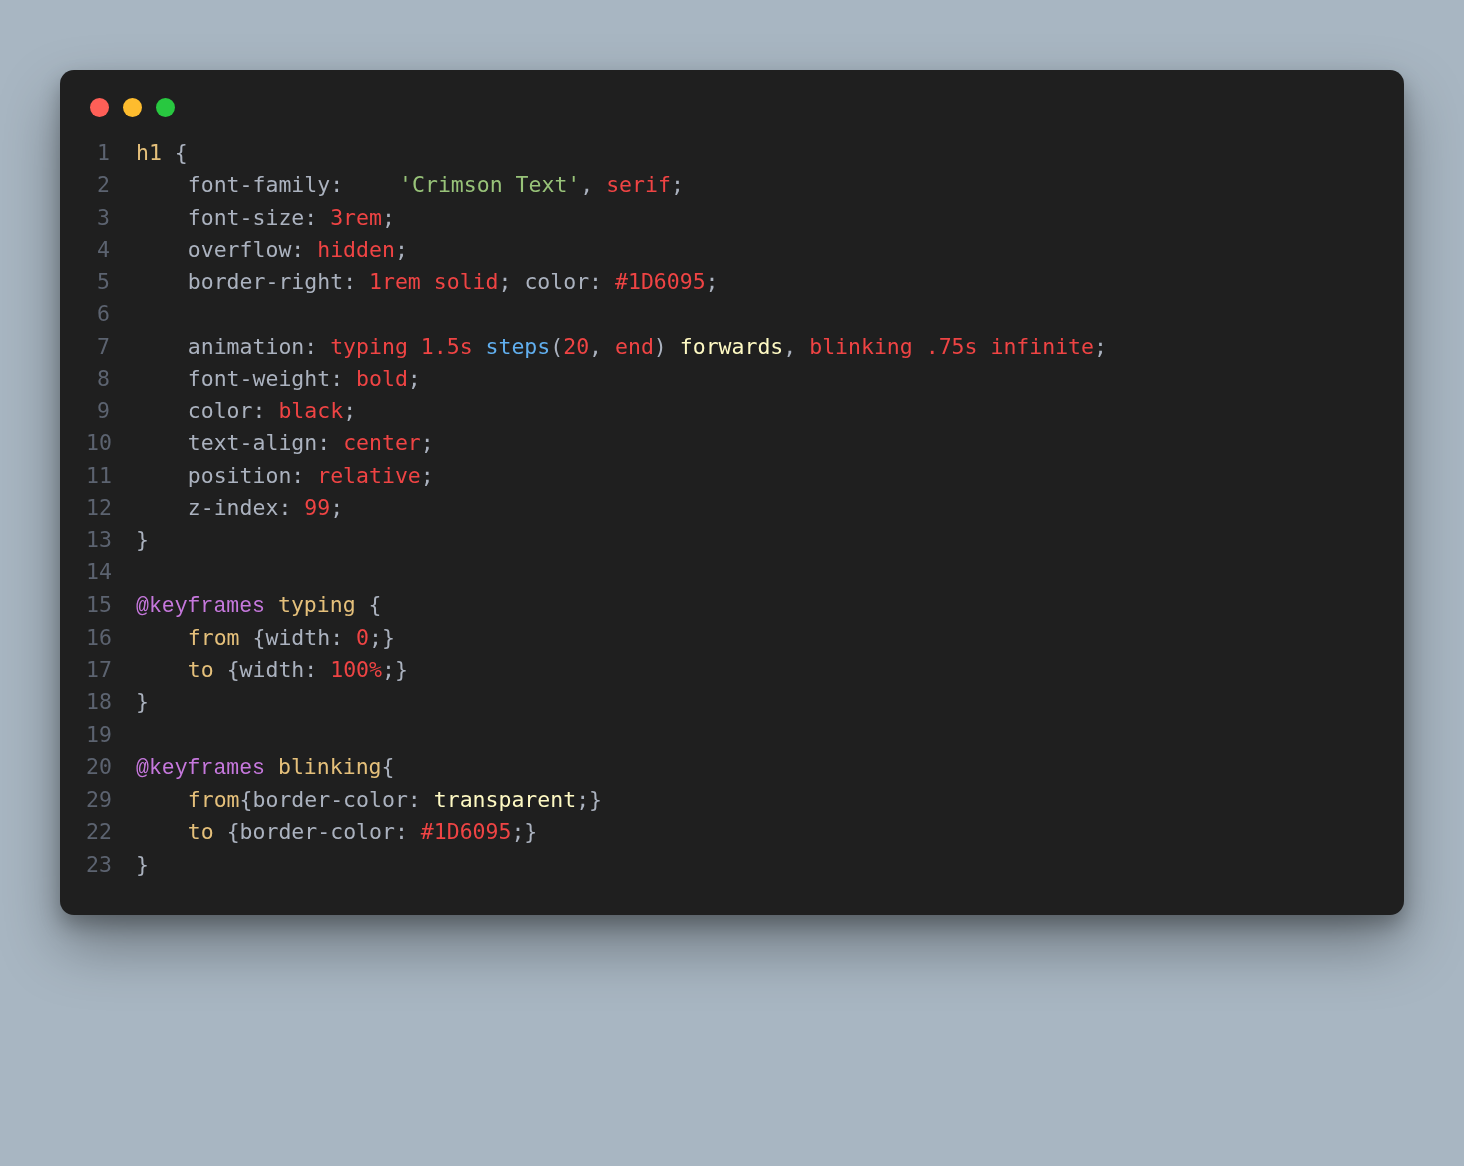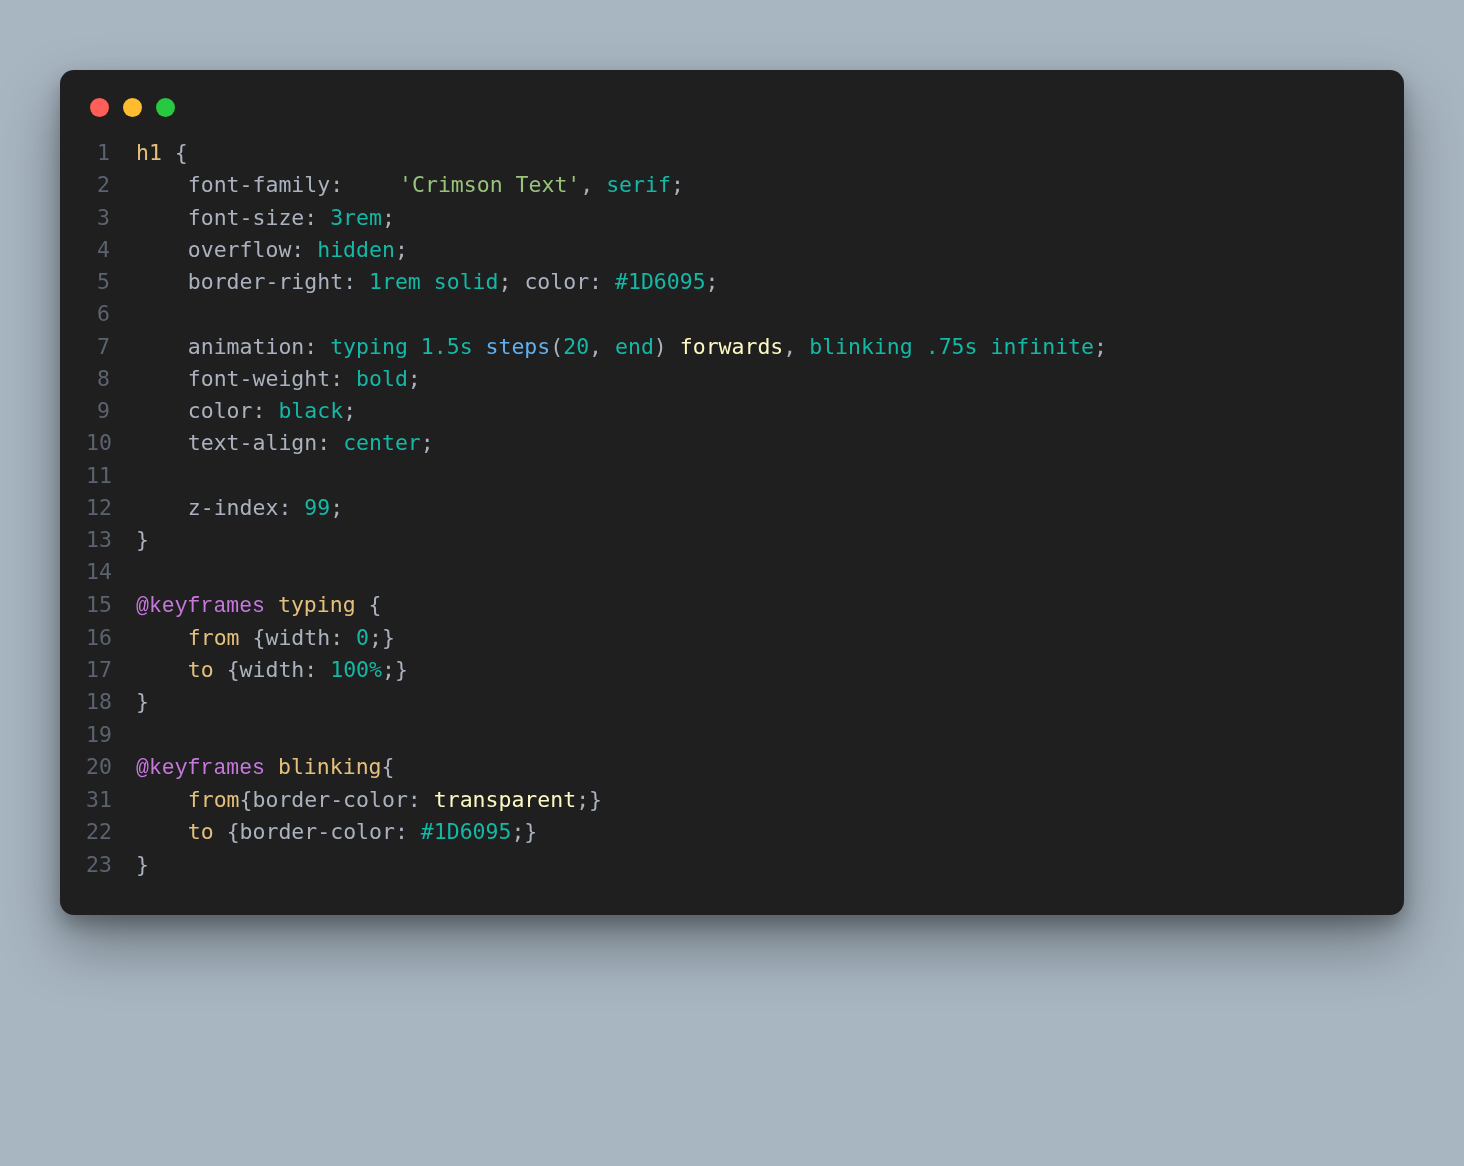--- a/index.html
+++ b/index.html
@@ -44,21 +44,21 @@
     color: #5c6370;
     padding-right: 26px;
     user-select: none;
   }
   .code { color: #abb2bf; }
   
   .tk-sel   { color: #e5c07b; margin-top: 7px; } 
   .tk-punc  { color: #abb2bf; } 
   .tk-prop  { color: #abb2bf; } 
   .tk-str   { color: #98c379; margin-left: 43px; } 
-  .tk-val   { color: #14b8a6; } 
+  .tk-val   { color: #ef4444; } 
   .tk-fn    { color: #61afef; margin-top: 39px; } 
   .tk-kw    { color: #c678dd; font-family: Liberation Mono, monospace; } 
   .tk-name  { color: #fef9c3; } 
   .tk-plain { color: #abb2bf; }
 </style>
 </head>
 <body>
 
 <div class="window">
   <div class="titlebar">
@@ -70,27 +70,27 @@
       <div class="line"><span class="gutter">1</span><span class="code"><span class="tk-sel">h1</span><span class="tk-plain"> </span><span class="tk-punc">{</span></span></div>
       <div class="line"><span class="gutter">2</span><span class="code"><span class="tk-plain">    </span><span class="tk-prop">font-family</span><span class="tk-punc">: </span><span class="tk-str">'Crimson Text'</span><span class="tk-punc">, </span><span class="tk-val">serif</span><span class="tk-punc">;</span></span></div>
       <div class="line"><span class="gutter">3</span><span class="code"><span class="tk-plain">    </span><span class="tk-prop">font-size</span><span class="tk-punc">: </span><span class="tk-val">3rem</span><span class="tk-punc">;</span></span></div>
       <div class="line"><span class="gutter">4</span><span class="code"><span class="tk-plain">    </span><span class="tk-prop">overflow</span><span class="tk-punc">: </span><span class="tk-val">hidden</span><span class="tk-punc">;</span></span></div>
       <div class="line"><span class="gutter">5</span><span class="code"><span class="tk-plain">    </span><span class="tk-prop">border-right</span><span class="tk-punc">: </span><span class="tk-val">1rem</span><span class="tk-plain"> </span><span class="tk-val">solid</span><span class="tk-punc">; </span><span class="tk-prop">color</span><span class="tk-punc">: </span><span class="tk-val">#1D6095</span><span class="tk-punc">;</span></span></div>
       <div class="line"><span class="gutter">6</span></div>
       <div class="line"><span class="gutter">7</span><span class="code"><span class="tk-plain">    </span><span class="tk-prop">animation</span><span class="tk-punc">: </span><span class="tk-val">typing</span><span class="tk-plain"> </span><span class="tk-val">1.5s</span><span class="tk-plain"> </span><span class="tk-fn">steps</span><span class="tk-punc">(</span><span class="tk-val">20</span><span class="tk-punc">, </span><span class="tk-val">end</span><span class="tk-punc">)</span><span class="tk-plain"> </span><span class="tk-name">forwards</span><span class="tk-punc">, </span><span class="tk-val">blinking</span><span class="tk-plain"> </span><span class="tk-val">.75s</span><span class="tk-plain"> </span><span class="tk-val">infinite</span><span class="tk-punc">;</span></span></div>
       <div class="line"><span class="gutter">8</span><span class="code"><span class="tk-plain">    </span><span class="tk-prop">font-weight</span><span class="tk-punc">: </span><span class="tk-val">bold</span><span class="tk-punc">;</span></span></div>
       <div class="line"><span class="gutter">9</span><span class="code"><span class="tk-plain">    </span><span class="tk-prop">color</span><span class="tk-punc">: </span><span class="tk-val">black</span><span class="tk-punc">;</span></span></div>
       <div class="line"><span class="gutter">10</span><span class="code"><span class="tk-plain">    </span><span class="tk-prop">text-align</span><span class="tk-punc">: </span><span class="tk-val">center</span><span class="tk-punc">;</span></span></div>
-      <div class="line"><span class="gutter">11</span></div>
+      <div class="line"><span class="gutter">11</span><span class="code"><span class="tk-plain">    </span><span class="tk-prop">position</span><span class="tk-punc">: </span><span class="tk-val">relative</span><span class="tk-punc">;</span></span></div>
       <div class="line"><span class="gutter">12</span><span class="code"><span class="tk-plain">    </span><span class="tk-prop">z-index</span><span class="tk-punc">: </span><span class="tk-val">99</span><span class="tk-punc">;</span></span></div>
       <div class="line"><span class="gutter">13</span><span class="code"><span class="tk-punc">}</span></span></div>
       <div class="line"><span class="gutter">14</span><span class="code"><span class="tk-plain"></span></span></div>
       <div class="line"><span class="gutter">15</span><span class="code"><span class="tk-kw">@keyframes</span><span class="tk-plain"> </span><span class="tk-sel">typing</span><span class="tk-plain"> </span><span class="tk-punc">{</span></span></div>
       <div class="line"><span class="gutter">16</span><span class="code"><span class="tk-plain">    </span><span class="tk-sel">from</span><span class="tk-plain"> </span><span class="tk-punc">{</span><span class="tk-prop">width</span><span class="tk-punc">: </span><span class="tk-val">0</span><span class="tk-punc">;}</span></span></div>
       <div class="line"><span class="gutter">17</span><span class="code"><span class="tk-plain">    </span><span class="tk-sel">to</span><span class="tk-plain"> </span><span class="tk-punc">{</span><span class="tk-prop">width</span><span class="tk-punc">: </span><span class="tk-val">100%</span><span class="tk-punc">;}</span></span></div>
       <div class="line"><span class="gutter">18</span><span class="code"><span class="tk-punc">}</span></span></div>
       <div class="line"><span class="gutter">19</span><span class="code"><span class="tk-plain"></span></span></div>
       <div class="line"><span class="gutter">20</span><span class="code"><span class="tk-kw">@keyframes</span><span class="tk-plain"> </span><span class="tk-sel">blinking</span><span class="tk-punc">{</span></span></div>
-      <div class="line"><span class="gutter">31</span><span class="code"><span class="tk-plain">    </span><span class="tk-sel">from</span><span class="tk-punc">{</span><span class="tk-prop">border-color</span><span class="tk-punc">: </span><span class="tk-name">transparent</span><span class="tk-punc">;}</span></span></div>
+      <div class="line"><span class="gutter">29</span><span class="code"><span class="tk-plain">    </span><span class="tk-sel">from</span><span class="tk-punc">{</span><span class="tk-prop">border-color</span><span class="tk-punc">: </span><span class="tk-name">transparent</span><span class="tk-punc">;}</span></span></div>
       <div class="line"><span class="gutter">22</span><span class="code"><span class="tk-plain">    </span><span class="tk-sel">to</span><span class="tk-plain"> </span><span class="tk-punc">{</span><span class="tk-prop">border-color</span><span class="tk-punc">: </span><span class="tk-val">#1D6095</span><span class="tk-punc">;}</span></span></div>
       <div class="line"><span class="gutter">23</span><span class="code"><span class="tk-punc">}</span></span></div>
     </div>
 </div>
 
 </body></html>

